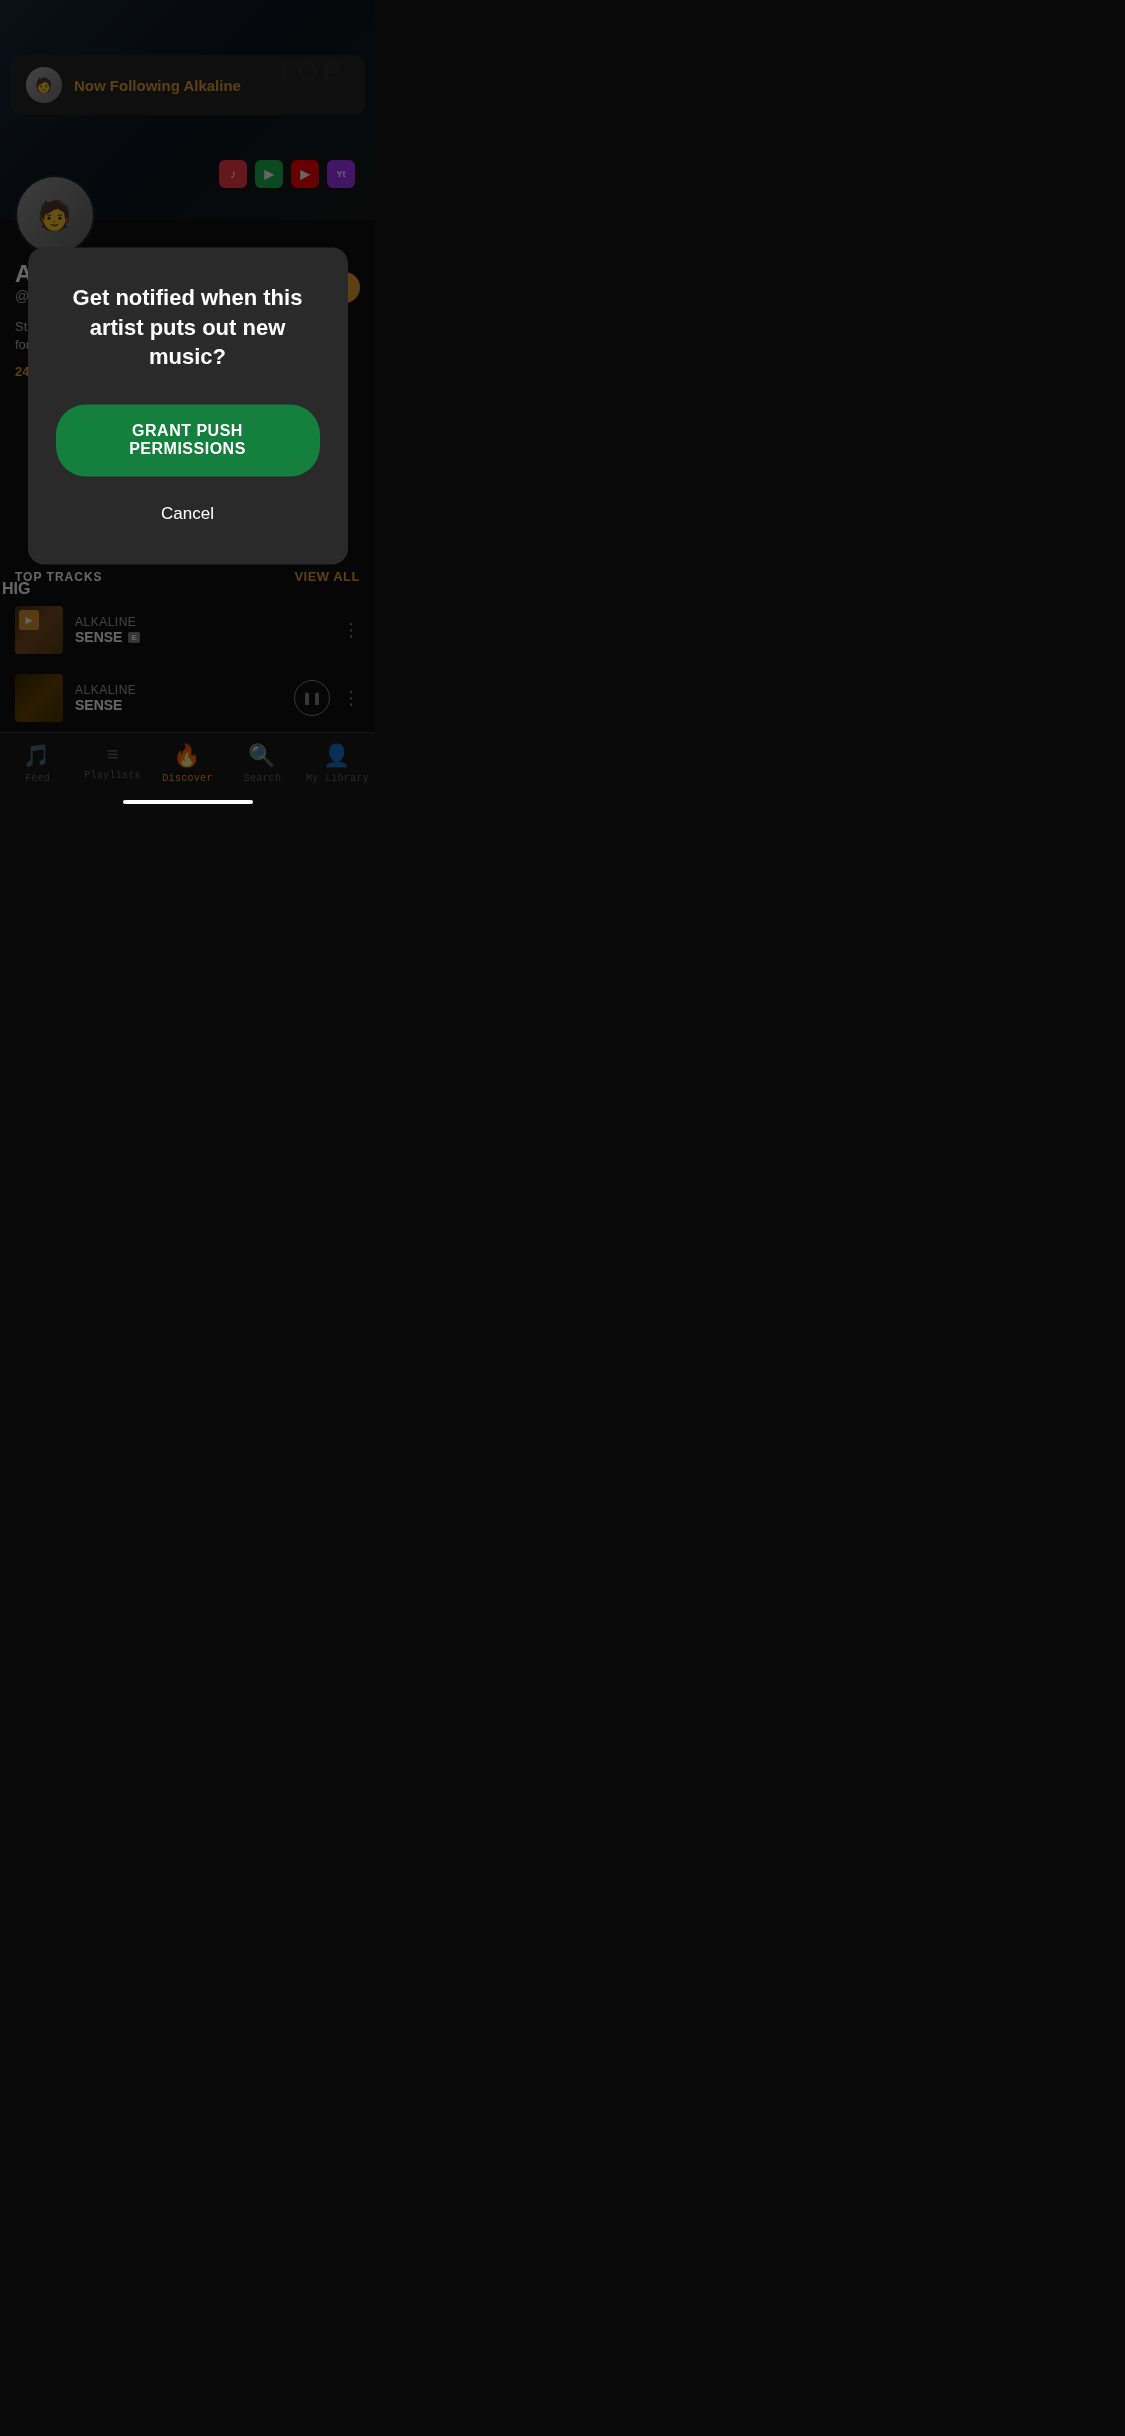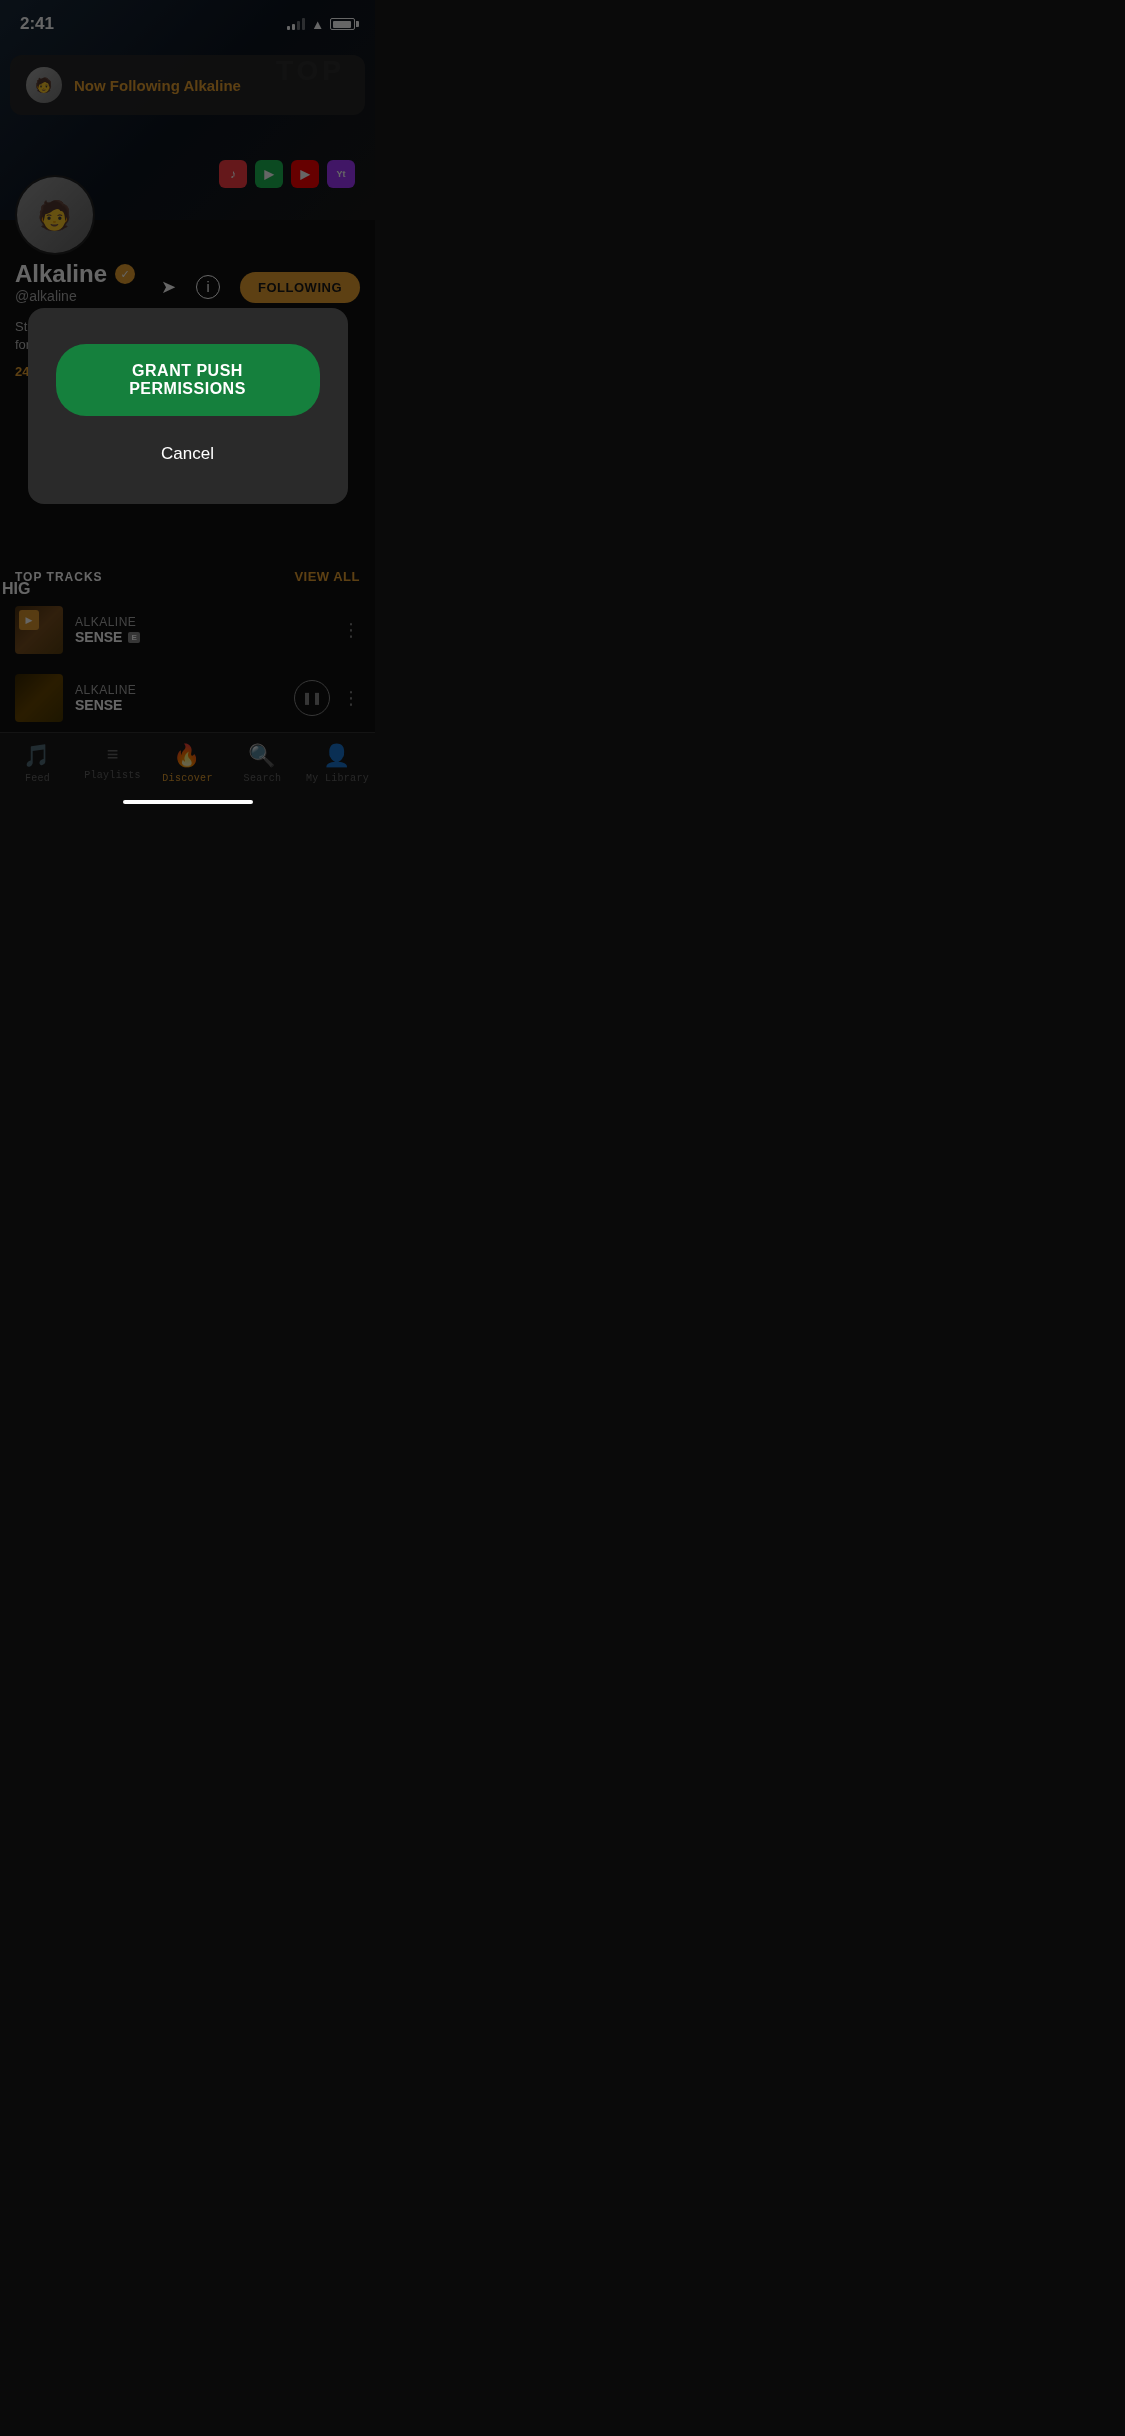--- a/index.html
+++ b/index.html
@@ -513,35 +513,20 @@
       font-size: 16px;
       font-weight: 700;
       z-index: 3;
     }
   </style>
 </head>
 <body>
 
 <div class="background-page">
 
-  <div class="status-bar">
-    <span class="status-time">2:41</span>
-    <div class="status-icons">
-      <div class="signal-bars">
-        <div class="signal-bar"></div>
-        <div class="signal-bar"></div>
-        <div class="signal-bar"></div>
-        <div class="signal-bar"></div>
-      </div>
-      <span class="wifi-icon">▲</span>
-      <div class="battery-icon">
-        <div class="battery-fill"></div>
-      </div>
-    </div>
-  </div>
 
   <div class="following-banner">
     <div class="banner-avatar">
       <span>🧑</span>
     </div>
     <div class="banner-text">
       <span>Now Following </span><span>Alkaline</span>
     </div>
   </div>
 
@@ -645,18 +630,19 @@
     </div>
   </div>
 
 </div>
 
 <div class="modal-overlay">
 
   <div class="close-btn">✕</div>
 
   <div class="modal">
+    <h2 class="modal-title">Get notified when this artist puts out new music?</h2>
     <button class="grant-btn">GRANT PUSH PERMISSIONS</button>
     <button class="cancel-btn">Cancel</button>
   </div>
 </div>
 
 <div class="home-indicator"></div>
 
 </body></html>

